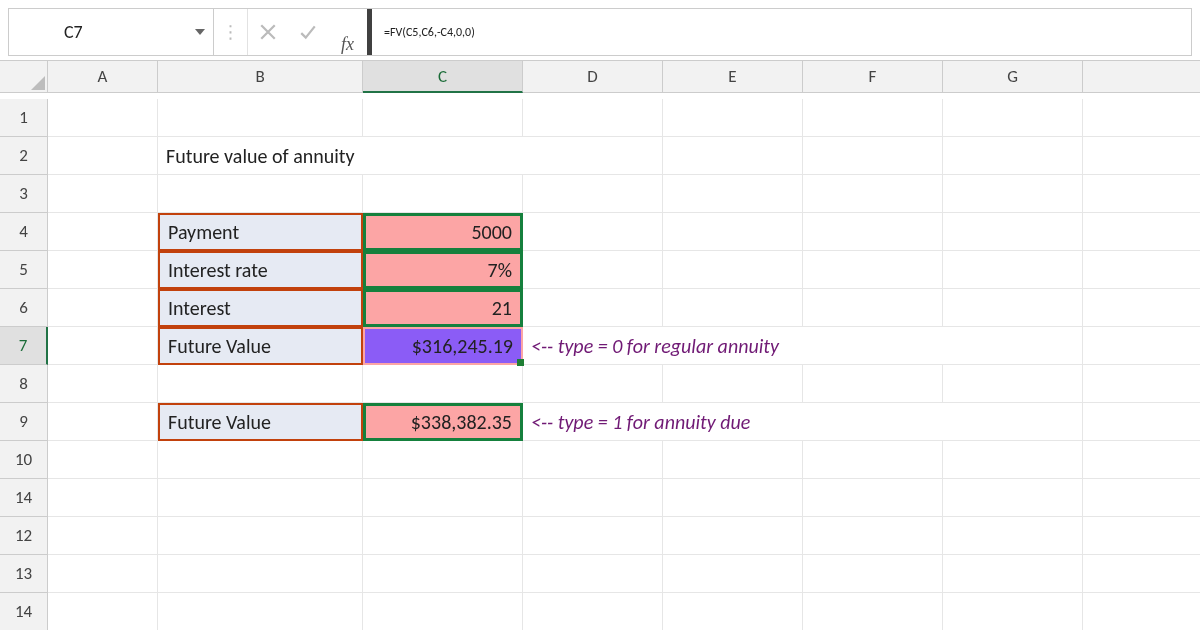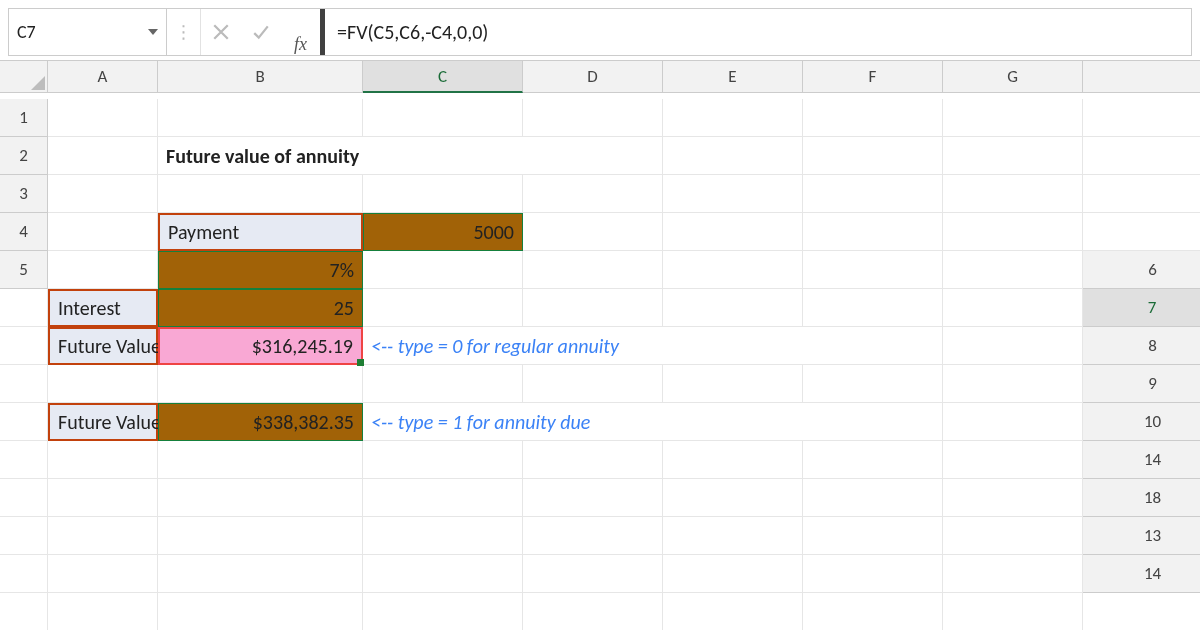--- a/index.html
+++ b/index.html
@@ -14,20 +14,21 @@
     position: relative;
   }
   
   .fbar {
     display: flex;
     align-items: center;
     height: 48px;
     border: 1px solid #ccc;
     background: #fff;
     margin: 8px 8px 4px 8px;
+    padding-left: 47px;
   }
   .namebox {
     width: 158px;
     height: 100%;
     border-right: 1px solid #ccc;
     display: flex;
     align-items: center;
     padding: 0 8px;
     position: relative;
   }
@@ -54,21 +55,21 @@
   .fbtn svg { width:18px; height:18px; }
   .fx {
     width: 44px; height:100%;
     display:flex; align-items:flex-end; justify-content:center;
     font-style: italic;
     font-family: "Times New Roman", serif;
     color:#555; font-size:18px;
     border-right: 5px solid #404040;
   }
   .formula {
-    flex:1; padding: 0 12px; font-size:20px; color:#222;
+    flex:1; padding: 0 12px; font-size:12px; color:#222;
   }
   
   .grid {
     display: grid;
     grid-template-columns: 48px 110px 205px 160px 140px 140px 140px 140px 140px;
     grid-auto-rows: 38px;
     border-top: 1px solid #ccc;
   }
   .hdr {
     background: #f2f2f2;
@@ -110,44 +111,44 @@
     border-color: transparent transparent #bdbdbd transparent;
   }
   .cell {
     border-right: 1px solid #e6e6e6;
     border-bottom: 1px solid #e6e6e6;
     padding: 0 8px;
     display:flex; align-items:center;
     font-size: 20px;
     white-space: nowrap;
   }
-  .cell.bold { font-weight: 700; }
+  .cell.bold { font-weight: 400; }
   .cell.label {
     background: #e6eaf3;
     border: 2px solid #c2410c;
   }
   .cell.valuebox {
-    border: 1px solid #15803d;
+    border: 3px solid #15803d;
     justify-content:flex-end;
-    background:#a16207;
+    background:#fca5a5;
   }
   .cell.selected {
-    border: 2px solid #ef4444;
+    border: 2px solid #fca5a5;
     position: relative;
     justify-content:flex-end;
-    background:#f9a8d4;
+    background:#8b5cf6;
   }
   .cell.selected::after{
     content:"";
     position:absolute; right:-3px; bottom:-3px;
     width:7px; height:7px; background:#1e7e34;
   }
   .note {
     font-style: italic;
-    color:#3b82f6;
+    color:#701a75;
   }
 </style>
 </head>
 <body>
 
 <div class="fbar">
   <div class="namebox">
     <span class="val">C7</span>
     <span class="dd"></span>
   </div>
@@ -213,31 +214,32 @@
   <div class="cell label">Payment</div>
   <div class="cell valuebox">5000</div>
   <div class="cell"></div>
   <div class="cell"></div>
   <div class="cell"></div>
   <div class="cell"></div>
   <div class="cell"></div>
 
   <div class="rowhdr">5</div>
   <div class="cell"></div>
+  <div class="cell label">Interest rate</div>
   <div class="cell valuebox">7%</div>
   <div class="cell"></div>
   <div class="cell"></div>
   <div class="cell"></div>
   <div class="cell"></div>
   <div class="cell"></div>
 
   <div class="rowhdr">6</div>
   <div class="cell"></div>
   <div class="cell label">Interest</div>
-  <div class="cell valuebox">25</div>
+  <div class="cell valuebox">21</div>
   <div class="cell"></div>
   <div class="cell"></div>
   <div class="cell"></div>
   <div class="cell"></div>
   <div class="cell"></div>
 
   <div class="rowhdr sel">7</div>
   <div class="cell"></div>
   <div class="cell label">Future Value</div>
   <div class="cell selected">$316,245.19</div>
@@ -274,21 +276,21 @@
   <div class="rowhdr">14</div>
   <div class="cell"></div>
     <div class="cell"></div>
     <div class="cell"></div>
     <div class="cell"></div>
     <div class="cell"></div>
     <div class="cell"></div>
     <div class="cell"></div>
     <div class="cell"></div>
 
-  <div class="rowhdr">18</div>
+  <div class="rowhdr">12</div>
   <div class="cell"></div>
     <div class="cell"></div>
     <div class="cell"></div>
     <div class="cell"></div>
     <div class="cell"></div>
     <div class="cell"></div>
     <div class="cell"></div>
     <div class="cell"></div>
 
   <div class="rowhdr">13</div>

